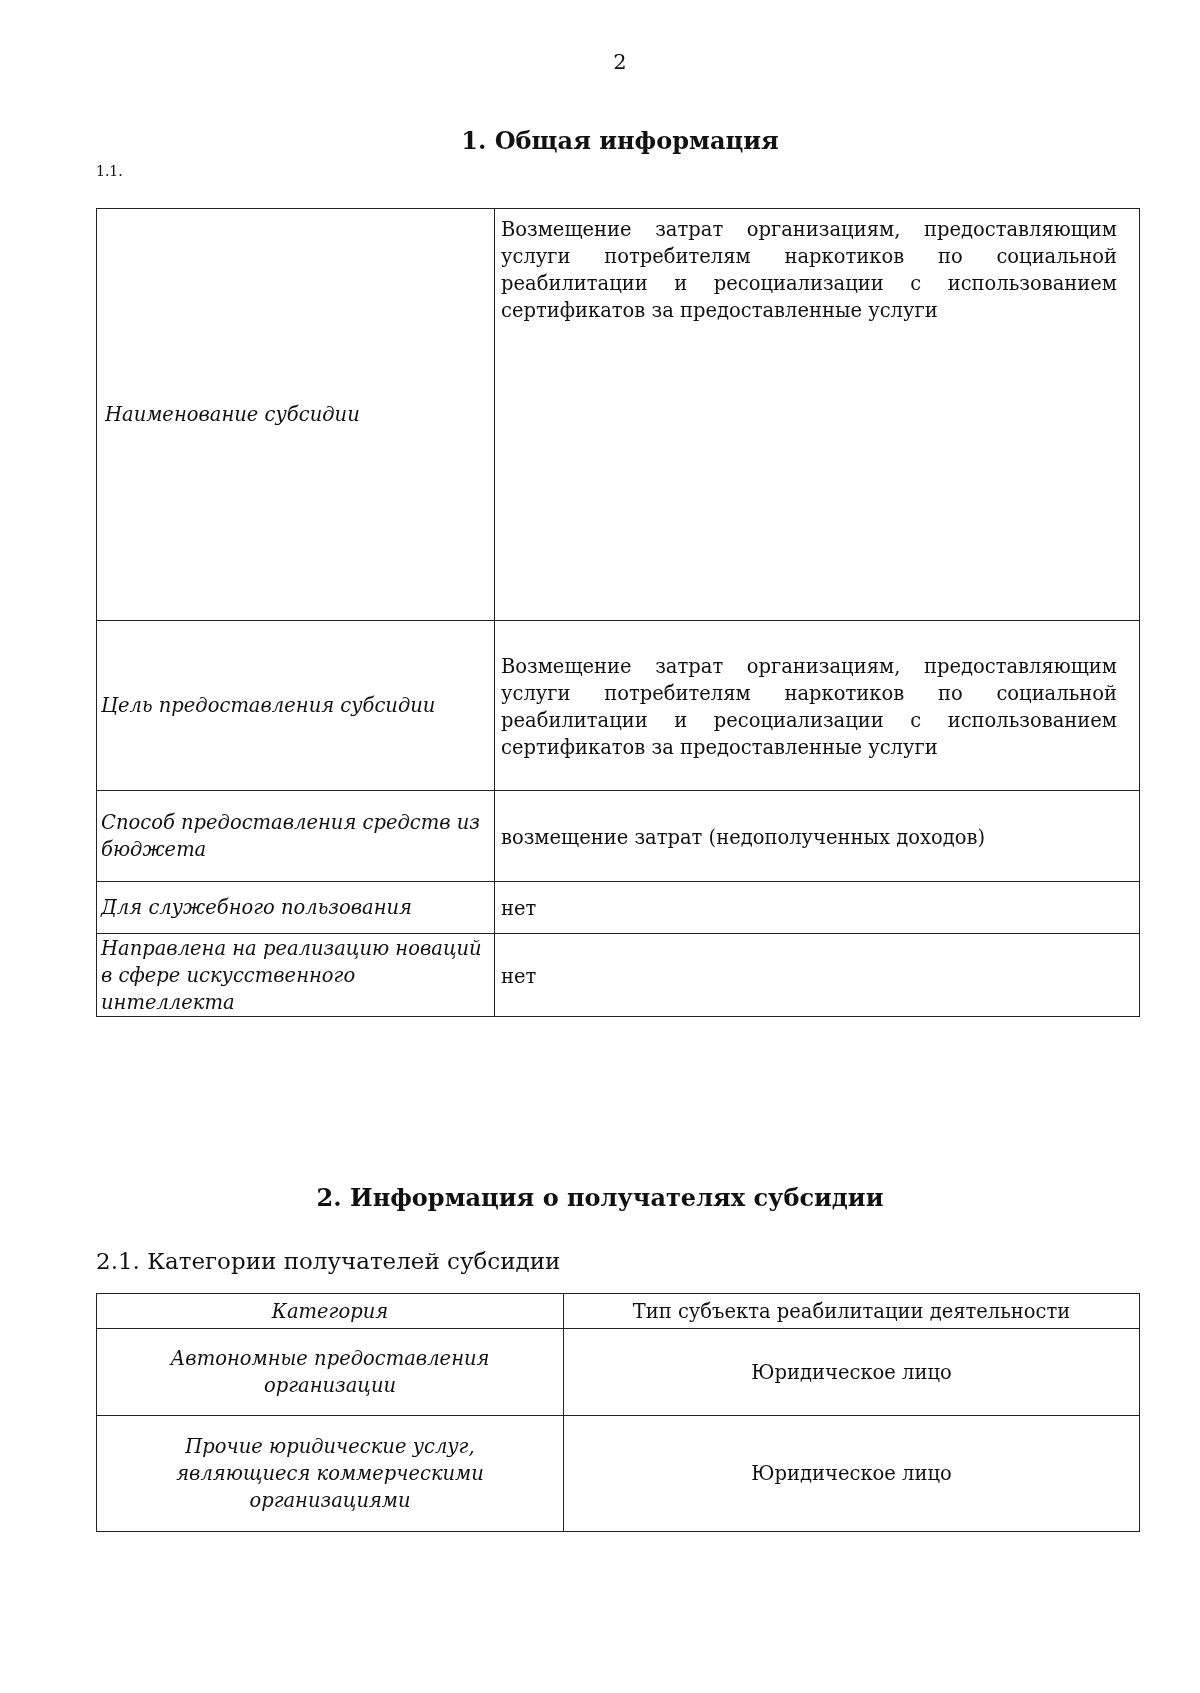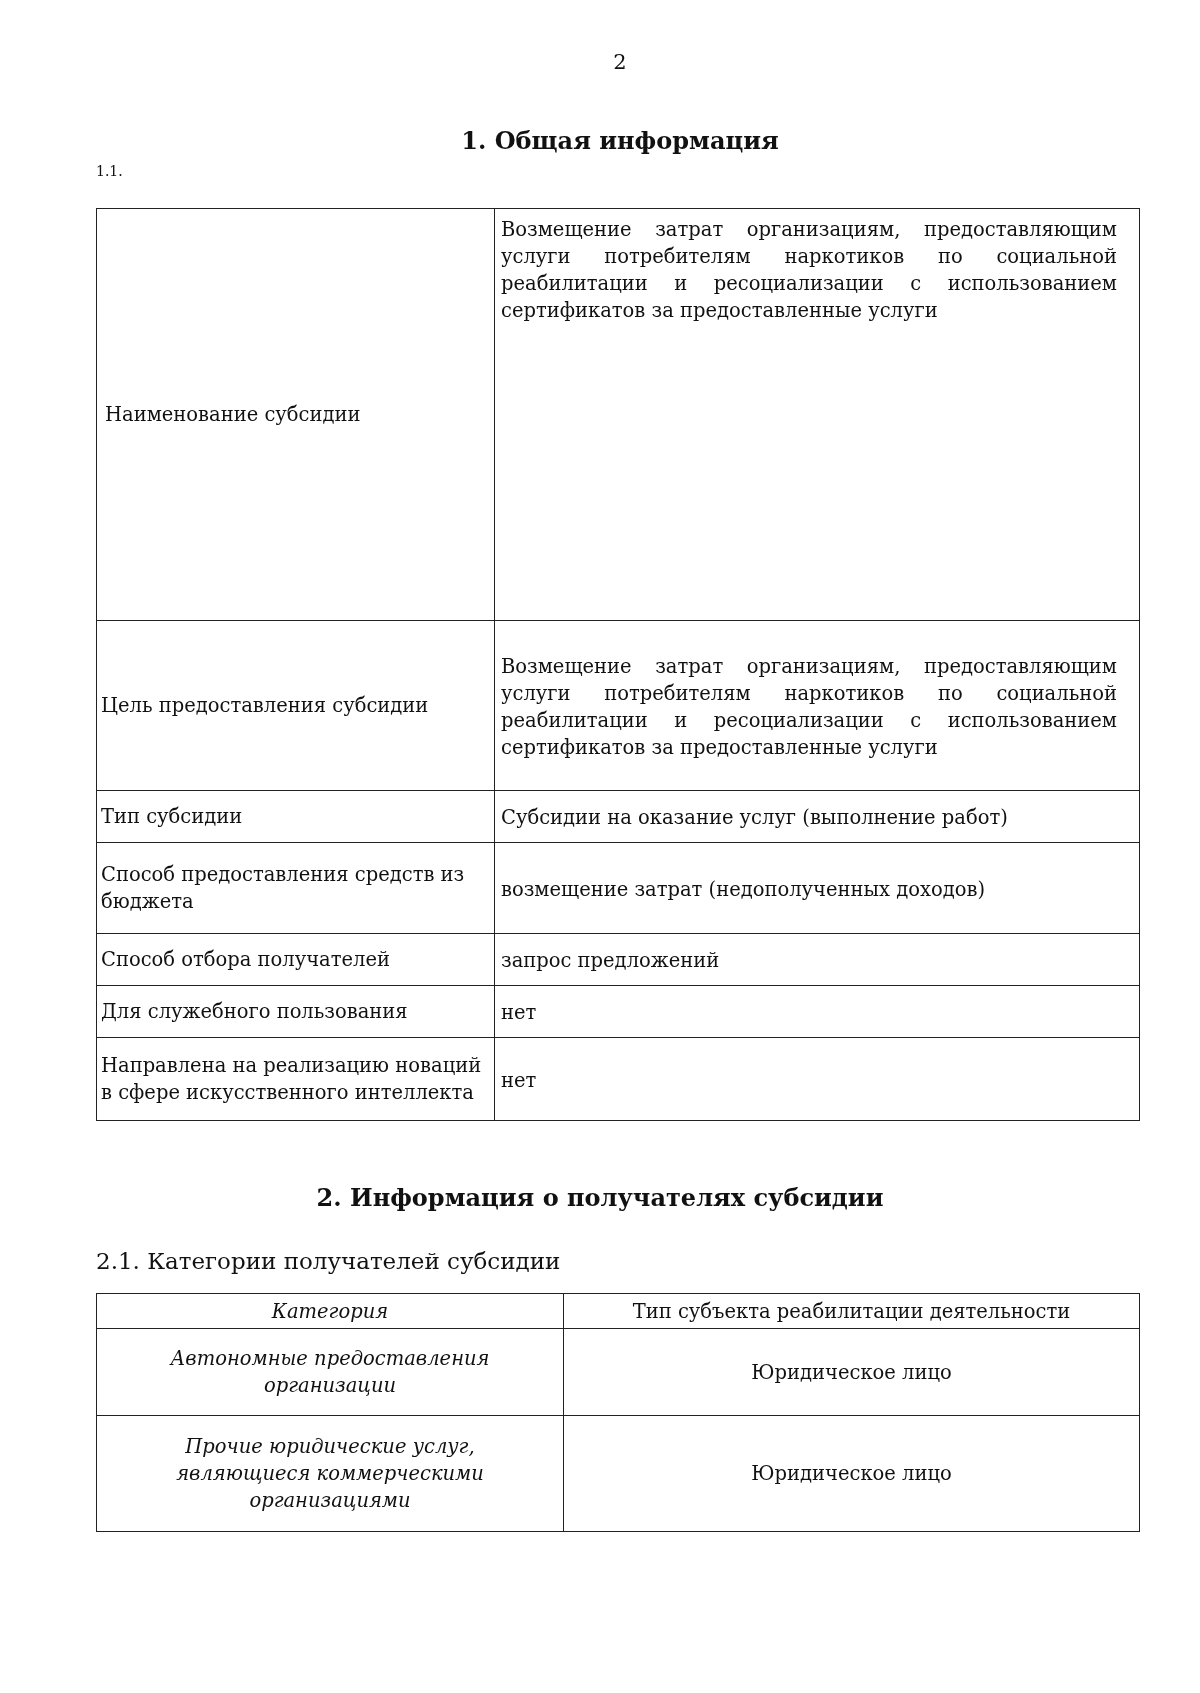--- a/index.html
+++ b/index.html
@@ -17,21 +17,21 @@
     font-weight: bold; font-size: 24px;
   }
   .s1 { top: 126px; }
   .s2 { top: 1183px; left: -20px; }
   .sub-num { position: absolute; left: 96px; top: 163px; font-size: 14px; }
   .sub-title { position: absolute; left: 96px; top: 1248px; font-size: 23px; }
 
   table { border-collapse: collapse; position: absolute; left: 96px; width: 1044px; }
   td, th { border: 1.5px solid #222; font-size: 19.5px; line-height: 27px; font-weight: normal; }
   .t1 { top: 208px; }
-  .t1 td.label { width: 385px; padding: 0 4px; vertical-align: middle; }
+  .t1 td.label { width: 385px; padding: 0 4px; vertical-align: middle; font-style: italic; }
   .t1 td.value { padding: 2px 22px 0 6px; vertical-align: middle; }
   .t1 td.value.just { text-align: justify; text-align-last: left; }
   .t1 td.top { vertical-align: top; padding-top: 7px; }
   .t1 td.label.indent { padding-left: 8px; }
 
   .t2 { top: 1293px; }
   .t2 th, .t2 td { text-align: center; vertical-align: middle; }
   .t2 th { height: 32px; }
   .t2 th.c1, .t2 td.c1 { width: 386px; font-style: italic; }
 </style>
@@ -46,31 +46,23 @@
 <table class="t1">
   <tbody>
       <tr style="height:412px;">
     <td class="label indent">Наименование субсидии</td>
     <td class="value just top">Возмещение затрат организациям, предоставляющим услуги потребителям наркотиков по социальной реабилитации и ресоциализации с использованием сертификатов за предоставленные услуги</td>
   </tr>
   <tr style="height:170px;">
     <td class="label">Цель предоставления субсидии</td>
     <td class="value just">Возмещение затрат организациям, предоставляющим услуги потребителям наркотиков по социальной реабилитации и ресоциализации с использованием сертификатов за предоставленные услуги</td>
   </tr>
-  <tr style="height:52px;">
-    <td class="label">Тип субсидии</td>
-    <td class="value">Субсидии на оказание услуг (выполнение работ)</td>
-  </tr>
   <tr style="height:91px;">
     <td class="label">Способ предоставления средств из бюджета</td>
     <td class="value">возмещение затрат (недополученных доходов)</td>
-  </tr>
-  <tr style="height:52px;">
-    <td class="label">Способ отбора получателей</td>
-    <td class="value">запрос предложений</td>
   </tr>
   <tr style="height:52px;">
     <td class="label">Для служебного пользования</td>
     <td class="value">нет</td>
   </tr>
   <tr style="height:83px;">
     <td class="label">Направлена на реализацию новаций в сфере искусственного интеллекта</td>
     <td class="value">нет</td>
   </tr>
 </tbody>

